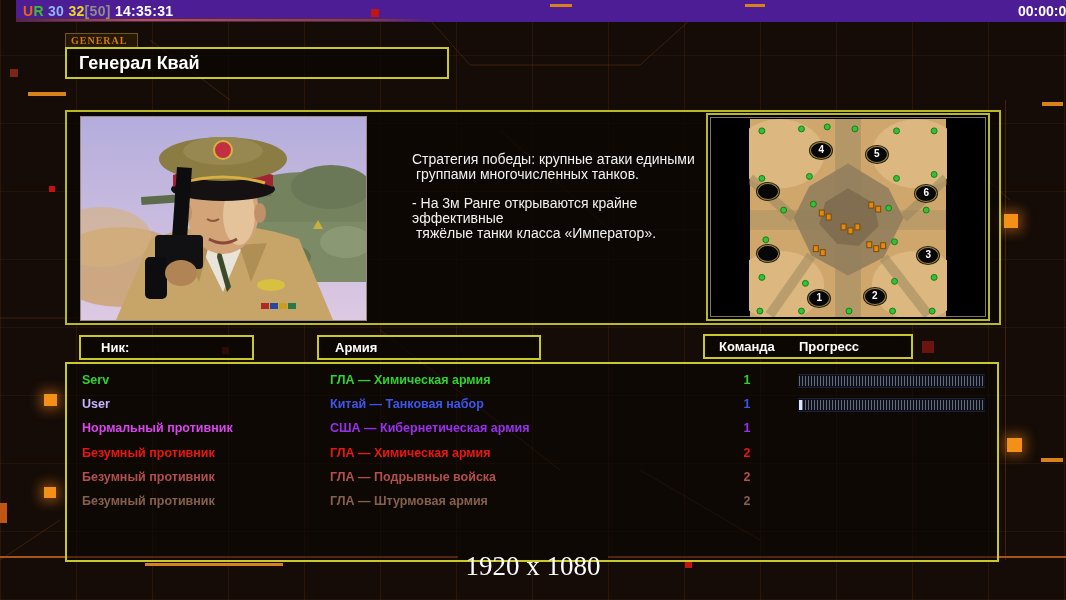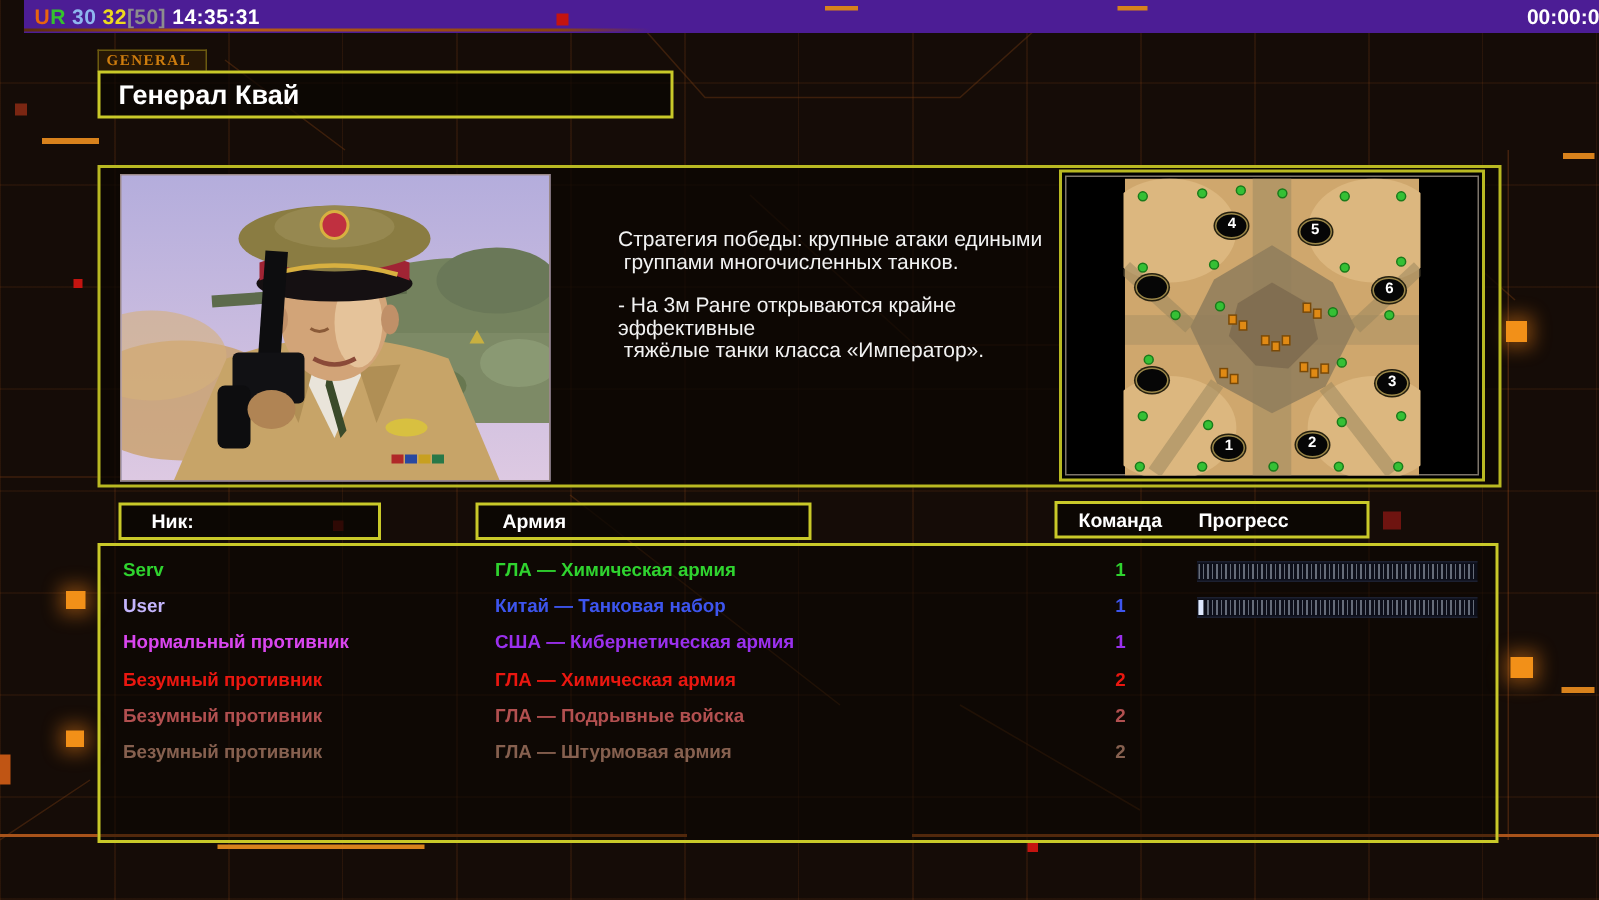--- a/index.html
+++ b/index.html
@@ -308,14 +308,15 @@
       <div class="row">
       <span class="cell nick" style="color: rgb(134, 96, 79);">Безумный противник</span>
       <span class="cell army" style="color: rgb(134, 96, 79);">ГЛА — Штурмовая армия</span>
       <span class="cell team" style="color: rgb(134, 96, 79);">2</span>
 
     </div>
     </div>
 
   <div class="footer-line fl-left"></div>
   <div class="footer-line fl-right"></div>
+  <div class="resolution">1920 x 1080</div>
 
 </div>
 
 </body></html>

